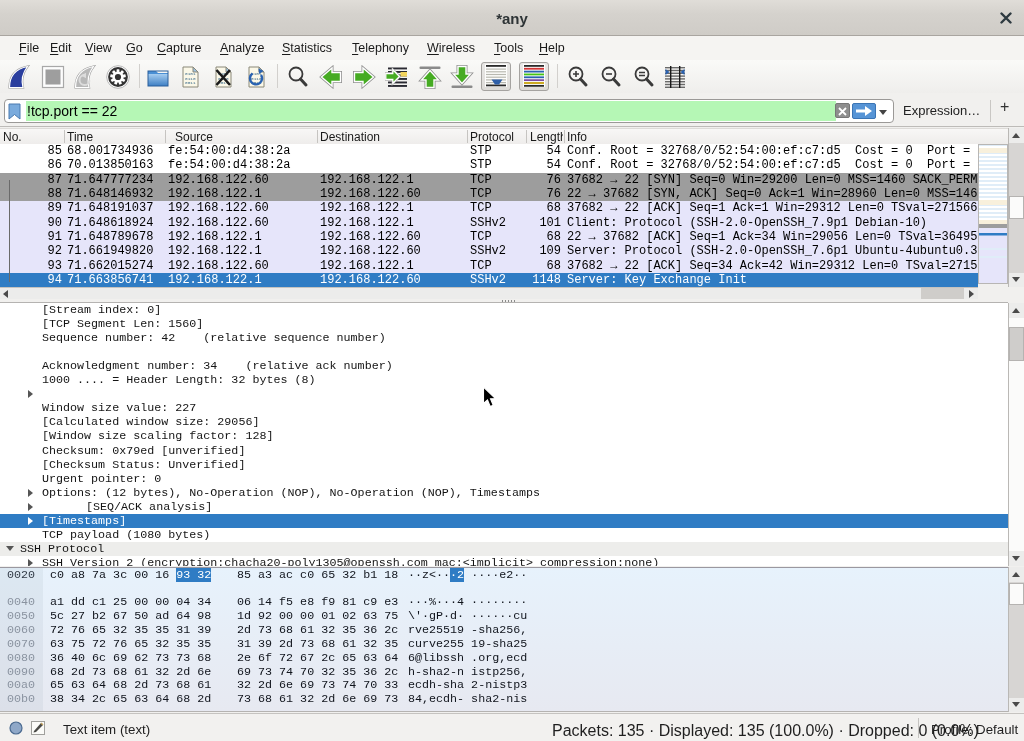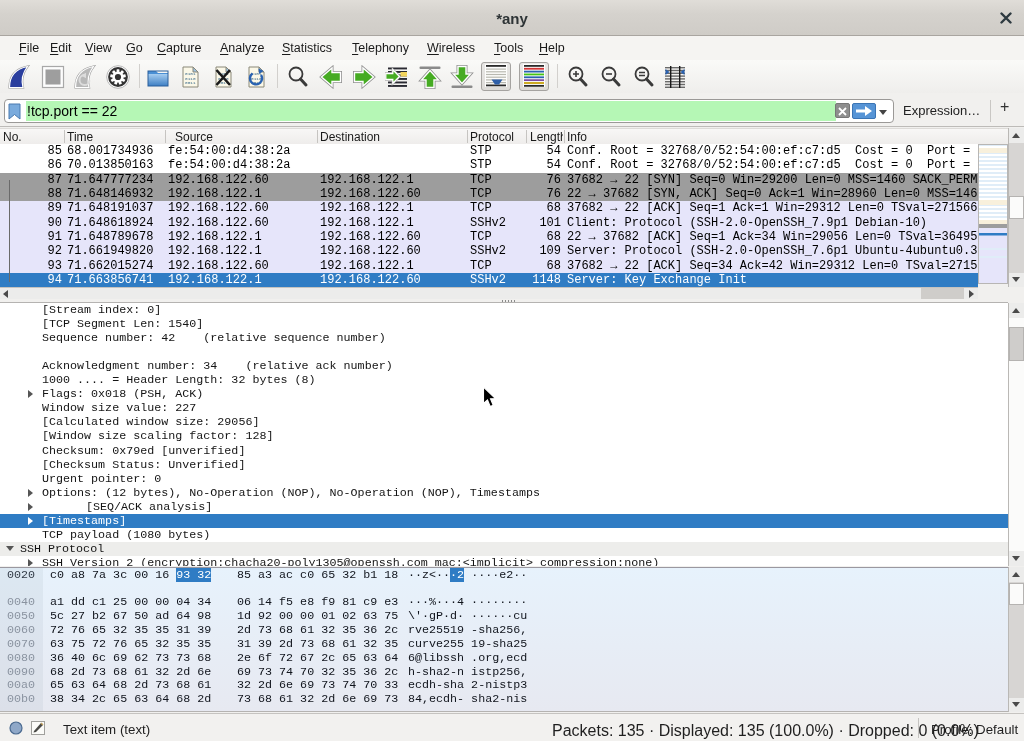--- a/index.html
+++ b/index.html
@@ -332,25 +332,24 @@
 <div class="arr-dn abs" style="left:1012px;top:277px"></div>
 <div class="abs" style="left:0;top:287px;width:978px;height:12px;background:#ececeb;border-top:1px solid #c5c3c0;box-sizing:border-box"></div>
 <div class="abs" style="left:921px;top:288px;width:43px;height:11px;background:#cfcdca"></div>
 <div class="arr-lf abs" style="left:3px;top:290px"></div>
 <div class="arr-rt abs" style="left:969px;top:290px"></div>
 <div class="abs" style="left:978px;top:287px;width:46px;height:12px;background:#f1f0ee"></div>
 <div class="abs" style="left:0;top:299px;width:1024px;height:3px;background:#f1f0ee"></div>
 <div class="abs" style="left:502px;top:300px;width:14px;height:2px;background:repeating-linear-gradient(90deg,#8a8a8a 0 1px,transparent 1px 3px)"></div>
 <div id="details" class="abs mono">
 <div class="drow" style="top:-0.5px;"><span style="position:absolute;left:42px">[Stream index: 0]</span></div>
-<div class="drow" style="top:13.6px;"><span style="position:absolute;left:42px">[TCP Segment Len: 1540]</span></div>
+<div class="drow" style="top:13.6px;"><span style="position:absolute;left:42px">[TCP Segment Len: 1560]</span></div>
 <div class="drow" style="top:27.7px;"><span style="position:absolute;left:42px">Sequence number: 42    (relative sequence number)</span></div>
 <div class="drow" style="top:55.9px;"><span style="position:absolute;left:42px">Acknowledgment number: 34    (relative ack number)</span></div>
 <div class="drow" style="top:70.0px;"><span style="position:absolute;left:42px">1000 .... = Header Length: 32 bytes (8)</span></div>
-<div class="drow" style="top:84.1px;"><span style="position:absolute;left:42px">Flags: 0x018 (PSH, ACK)</span></div>
 <div class="tri-r" style="top:87.1px;left:28px;border-left-color:#555"></div>
 <div class="drow" style="top:98.2px;"><span style="position:absolute;left:42px">Window size value: 227</span></div>
 <div class="drow" style="top:112.3px;"><span style="position:absolute;left:42px">[Calculated window size: 29056]</span></div>
 <div class="drow" style="top:126.4px;"><span style="position:absolute;left:42px">[Window size scaling factor: 128]</span></div>
 <div class="drow" style="top:140.5px;"><span style="position:absolute;left:42px">Checksum: 0x79ed [unverified]</span></div>
 <div class="drow" style="top:154.6px;"><span style="position:absolute;left:42px">[Checksum Status: Unverified]</span></div>
 <div class="drow" style="top:168.7px;"><span style="position:absolute;left:42px">Urgent pointer: 0</span></div>
 <div class="drow" style="top:182.8px;"><span style="position:absolute;left:42px">Options: (12 bytes), No-Operation (NOP), No-Operation (NOP), Timestamps</span></div>
 <div class="tri-r" style="top:185.8px;left:28px;border-left-color:#555"></div>
 <div class="drow" style="top:196.9px;margin-left:44px;"><span style="position:absolute;left:42px">[SEQ/ACK analysis]</span></div>

